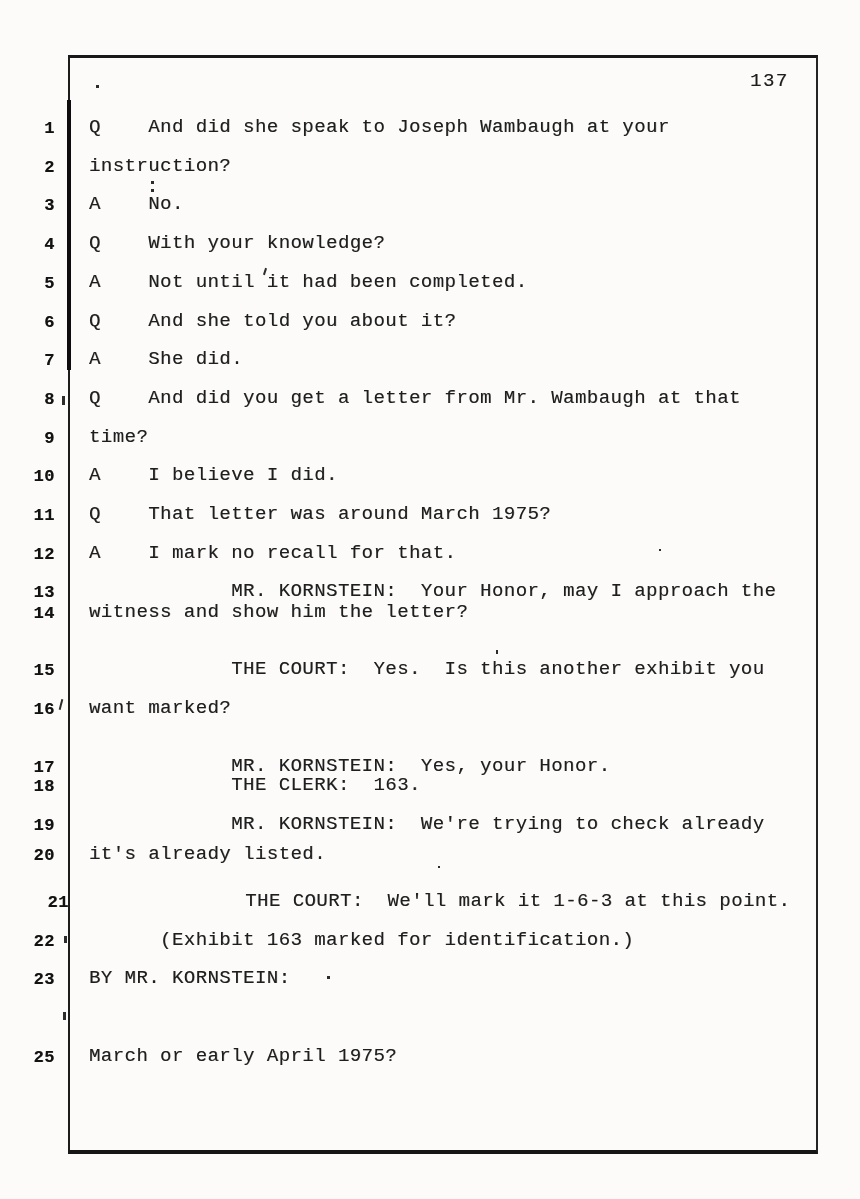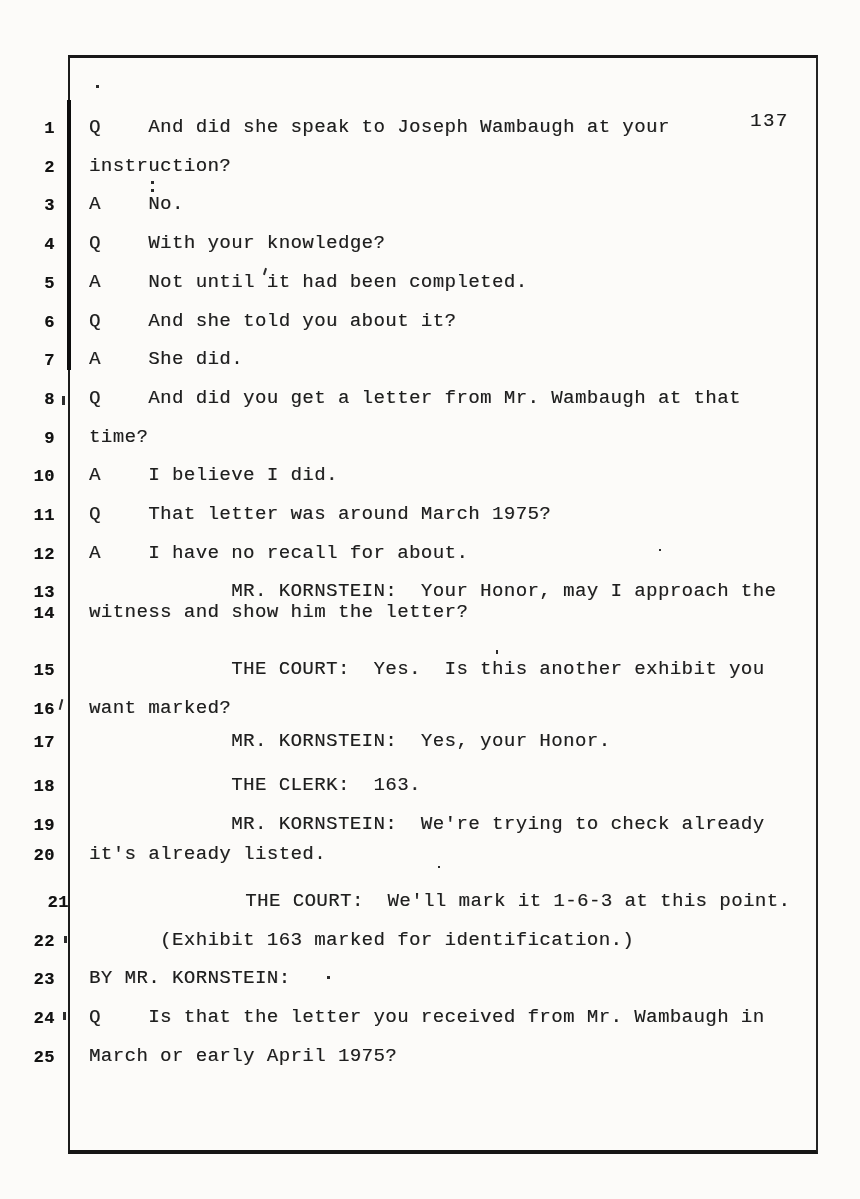--- a/index.html
+++ b/index.html
@@ -36,21 +36,20 @@
     background: #0d0d0d;
   }
   .page-num {
     position: absolute;
     left: 750px;
     top: 70px;
     font-size: 19px;
     letter-spacing: 1.5px;
     color: #1d1d1d;
     text-shadow: 0.4px 0.4px 0.3px rgba(25,25,25,0.5);
-    margin-top: 40px;
   }
   #transcript-rows {
     position: absolute;
     left: 0;
     top: 0;
     width: 860px;
     height: 1199px;
   }
   .row {
     position: absolute;
@@ -134,39 +133,39 @@
     <div class="row" style="top: 456.3px;">
       <span class="lnum">10</span>
       <span class="ltext">A    I believe I did.</span>
     </div>
     <div class="row" style="top: 495px;">
       <span class="lnum">11</span>
       <span class="ltext">Q    That letter was around March 1975?</span>
     </div>
     <div class="row" style="top: 533.7px;">
       <span class="lnum">12</span>
-      <span class="ltext">A    I have no recall for about.</span>
+      <span class="ltext">A    I mark no recall for that.</span>
     </div>
     <div class="row" style="top: 572.4px; padding-left: 36px;">
       <span class="lnum">13</span>
       <span class="ltext">            MR. KORNSTEIN:  Your Honor, may I approach the</span>
     </div>
     <div class="row" style="top: 593px; padding-left: 28px;">
       <span class="lnum">14</span>
       <span class="ltext">witness and show him the letter?</span>
     </div>
     <div class="row" style="top: 649.8px;">
       <span class="lnum">15</span>
       <span class="ltext">            THE COURT:  Yes.  Is this another exhibit you</span>
     </div>
     <div class="row" style="top: 688.5px;">
       <span class="lnum">16</span>
       <span class="ltext">want marked?</span>
     </div>
-    <div class="row" style="top: 722px;">
+    <div class="row" style="top: 747px;">
       <span class="lnum">17</span>
       <span class="ltext">            MR. KORNSTEIN:  Yes, your Honor.</span>
     </div>
     <div class="row" style="top: 765.9px;">
       <span class="lnum">18</span>
       <span class="ltext">            THE CLERK:  163.</span>
     </div>
     <div class="row" style="top: 804.6px;">
       <span class="lnum">19</span>
       <span class="ltext">            MR. KORNSTEIN:  We're trying to check already</span>
@@ -179,24 +178,20 @@
       <span class="lnum">21</span>
       <span class="ltext">            THE COURT:  We'll mark it 1-6-3 at this point.</span>
     </div>
     <div class="row" style="top: 920.7px;">
       <span class="lnum">22</span>
       <span class="ltext">      (Exhibit 163 marked for identification.)</span>
     </div>
     <div class="row" style="top: 959.4px;">
       <span class="lnum">23</span>
       <span class="ltext">BY MR. KORNSTEIN:</span>
-    </div>
-    <div class="row" style="top: 998.1px;">
-      <span class="lnum">24</span>
-      <span class="ltext">Q    Is that the letter you received from Mr. Wambaugh in</span>
     </div>
     <div class="row" style="top: 1036.8px;">
       <span class="lnum">25</span>
       <span class="ltext">March or early April 1975?</span>
     </div>
   </div>
 
 <div class="artifact" style="left:96px; top:85px; width:3px; height:3px;"></div>
 <div class="artifact" style="left:151px; top:181px; width:3px; height:3px; box-shadow: 0 8px 0 #2c2c2c;"></div>
 <div class="artifact" style="left:264px; top:268px; width:2px; height:7px; transform: rotate(18deg);"></div>

